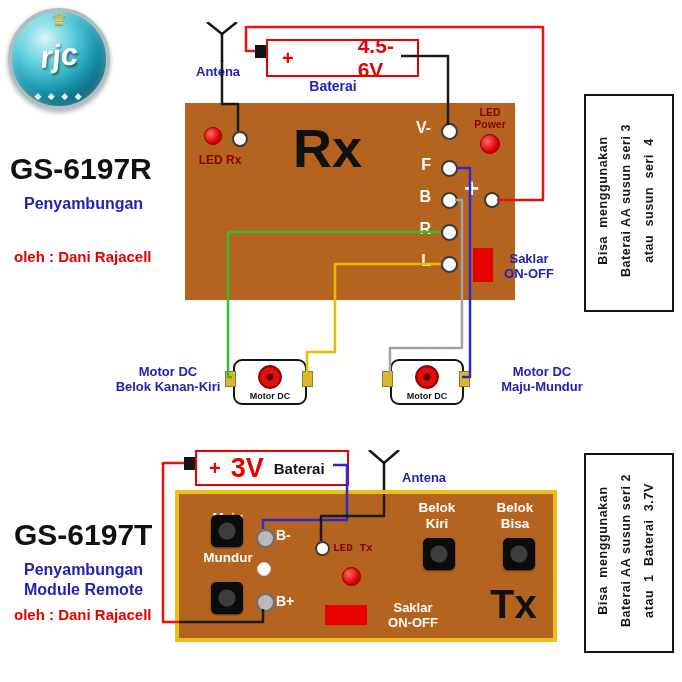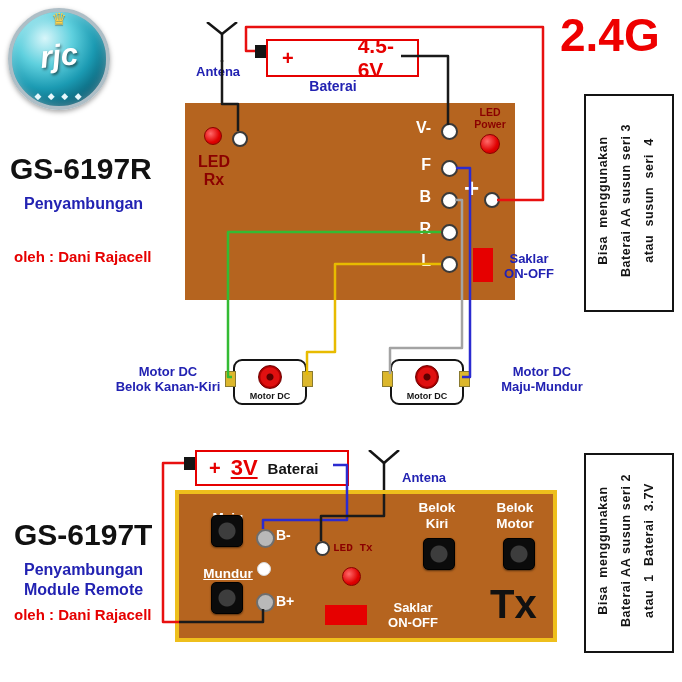--- a/index.html
+++ b/index.html
@@ -54,21 +54,20 @@
 <body>
 
 <div id="canvas">
 
   <div class="logo">
     <div class="logo-crown">♛</div>
     <div class="logo-text">rjc</div>
     <div class="logo-stars">◆ ◆ ◆ ◆</div>
   </div>
 
-  <div class="freq">2.4G</div>
 
   <div>
 
     <div class="abs bold" style="left:10px;top:152px;font-size:30px;color:#111;">GS-6197R</div>
     <div class="abs blue-label" style="left:24px;top:194px;font-size:16px;line-height:20px;">
       <div>Penyambungan</div>
     </div>
     <div class="abs red-text" style="left:14px;top:248px;font-size:15px;">oleh : Dani Rajacell</div>
 
     <div class="batt-tab" style="left:255px;top:45px;width:11px;height:13px;"></div>
@@ -82,22 +81,23 @@
       <line x1="24" y1="40" x2="24" y2="12" stroke="#141414" stroke-width="2.5"></line>
       <line x1="24" y1="12" x2="9" y2="0" stroke="#141414" stroke-width="2.5"></line>
       <line x1="24" y1="12" x2="39" y2="0" stroke="#141414" stroke-width="2.5"></line>
     </svg>
     <div class="abs blue-label" style="left:196px;top:64px;font-size:13px;">Antena</div>
 
     <div class="board" style="left:185px;top:103px;width:330px;height:197px;">
 
       <div class="circle red-led" style="left:19px;top:24px;width:16px;height:16px;"></div>
       <div class="circle term-circle" style="left:47px;top:28px;width:12px;height:12px;"></div>
-      <div class="abs maroon center" style="left:2px;top:50px;width:54px;font-size:16px;">LED Rx</div>
-
+      <div class="abs maroon center" style="left:8px;top:50px;width:54px;font-size:12px;">LED Rx</div>
+
+      <div class="abs bold" style="left:108px;top:14px;font-size:54px;color:#111;">Rx</div>
 
       <div class="abs white-label" style="left:202px;top:16px;width:44px;font-size:16px;text-align:right;">V-</div>
       <div class="circle term-circle" style="left:256px;top:20px;width:13px;height:13px;"></div>
 
       <div class="abs white-label" style="left:202px;top:53px;width:44px;font-size:16px;text-align:right;">F</div>
       <div class="circle term-circle" style="left:256px;top:57px;width:13px;height:13px;"></div>
 
       <div class="abs white-label" style="left:202px;top:85px;width:44px;font-size:16px;text-align:right;">B</div>
       <div class="circle term-circle" style="left:256px;top:89px;width:13px;height:13px;"></div>
 
@@ -161,58 +161,58 @@
     <div class="abs bold" style="left:14px;top:518px;font-size:30px;color:#111;">GS-6197T</div>
     <div class="abs blue-label" style="left:24px;top:560px;font-size:16px;line-height:20px;">
       <div>Penyambungan</div>
       <div>Module Remote</div>
     </div>
     <div class="abs red-text" style="left:14px;top:606px;font-size:15px;">oleh : Dani Rajacell</div>
 
     <div class="batt-tab" style="left:184px;top:457px;width:11px;height:13px;"></div>
     <div class="batt-box" style="left:195px;top:450px;width:138px;height:32px;padding-left:12px;gap:10px;">
       <span class="red-text" style="font-size:20px;">+</span>
-      <span class="red-text" style="font-size:22px;text-decoration:underline;">3V</span>
+      <span class="red-text" style="font-size:27px;">3V</span>
       <span class="bold" style="font-size:15px;color:#141414;">Baterai</span>
     </div>
 
     <svg class="abs" style="left:360px;top:450px;" width="48" height="44">
       <line x1="24" y1="44" x2="24" y2="13" stroke="#141414" stroke-width="2.5"></line>
       <line x1="24" y1="13" x2="9" y2="0" stroke="#141414" stroke-width="2.5"></line>
       <line x1="24" y1="13" x2="39" y2="0" stroke="#141414" stroke-width="2.5"></line>
     </svg>
     <div class="abs blue-label" style="left:402px;top:470px;font-size:13px;">Antena</div>
 
     <div class="board tx-board" style="left:175px;top:490px;width:382px;height:152px;">
 
       <div class="abs white-label center" style="left:28px;top:20px;width:50px;font-size:13.5px;">Maju</div>
       <div class="tact" style="left:36px;top:25px;"></div>
 
-      <div class="abs white-label center" style="left:22px;top:76px;width:62px;font-size:13.5px;text-decoration:underline;">Mundur</div>
+      <div class="abs white-label center" style="left:22px;top:60px;width:62px;font-size:13.5px;">Mundur</div>
       <div class="tact" style="left:36px;top:92px;"></div>
 
       <div class="circle gray-circle" style="left:81px;top:39px;width:15px;height:15px;"></div>
       <div class="abs white-label" style="left:101px;top:37px;font-size:14px;">B-</div>
       <div class="circle term-circle" style="left:82px;top:72px;width:12px;height:12px;background:#fff;border:1px solid #d8d8d8;"></div>
       <div class="circle gray-circle" style="left:81px;top:103px;width:15px;height:15px;"></div>
       <div class="abs white-label" style="left:101px;top:103px;font-size:14px;">B+</div>
 
       <div class="circle term-circle" style="left:140px;top:51px;width:11px;height:11px;"></div>
       <div class="abs maroon" style="left:158px;top:52px;font-size:11px;font-family:Liberation Mono, monospace;">LED Tx</div>
       <div class="circle red-led" style="left:167px;top:77px;width:17px;height:17px;"></div>
 
       <div class="abs white-label center" style="left:232px;top:10px;width:60px;font-size:13.5px;line-height:16px;">
         <div>Belok</div>
         <div>Kiri</div>
       </div>
       <div class="tact" style="left:248px;top:48px;"></div>
 
       <div class="abs white-label center" style="left:308px;top:10px;width:64px;font-size:13.5px;line-height:16px;">
         <div>Belok</div>
-        <div>Motor</div>
+        <div>Bisa</div>
       </div>
       <div class="tact" style="left:328px;top:48px;"></div>
 
       <div class="red-switch" style="left:150px;top:115px;width:42px;height:20px;"></div>
       <div class="abs white-label center" style="left:202px;top:110px;width:72px;font-size:13px;line-height:15px;">
         <div>Saklar</div>
         <div>ON-OFF</div>
       </div>
 
       <div class="abs bold" style="left:315px;top:92px;font-size:40px;color:#111;">Tx</div>

